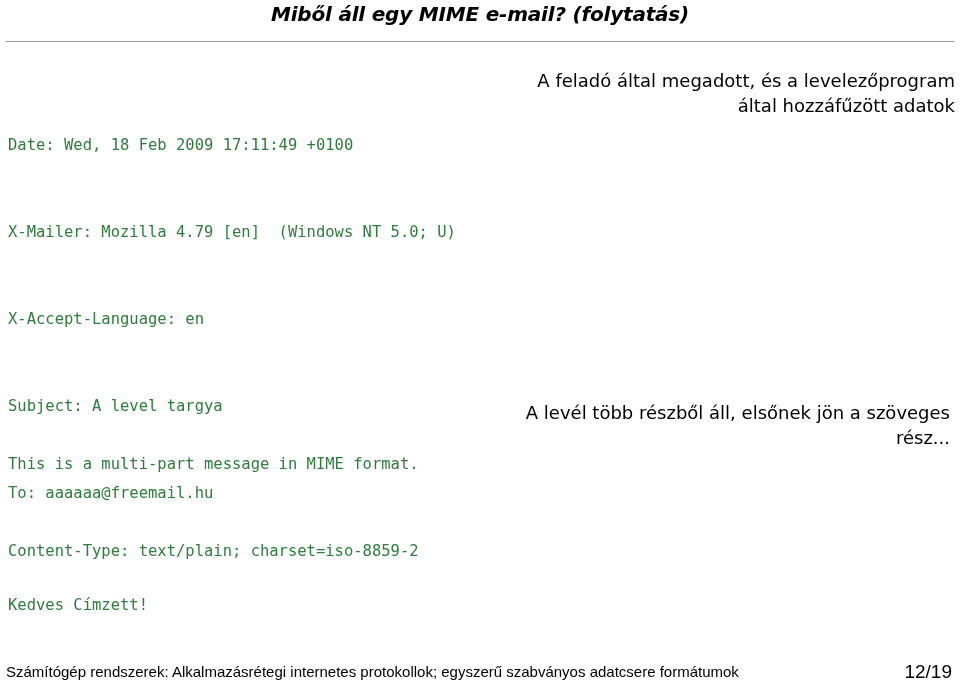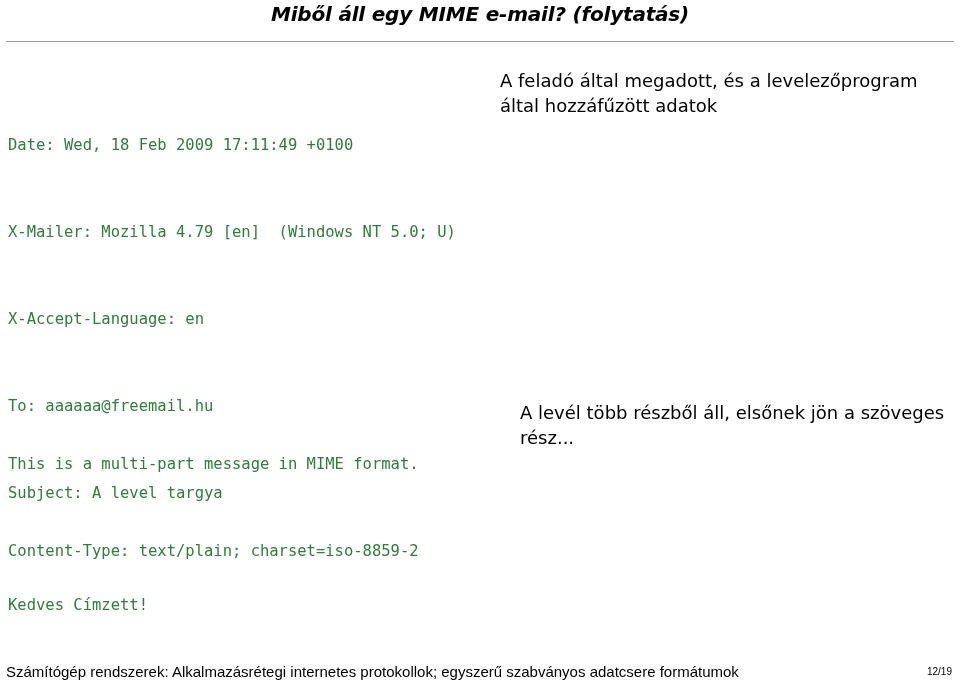--- a/index.html
+++ b/index.html
@@ -92,21 +92,21 @@
     height: 29px;
     white-space: pre;
   }
   .mail-text .line.blank {
     color: transparent;
   }
 
   
   .annotation {
     position: absolute;
-    text-align: left;
+    text-align: right;
     font-family: "DejaVu Sans", sans-serif;
     font-size: 18px;
     line-height: 25px;
     color: #000000;
   }
   .annotation-top {
     left: 500px;
     top: 68px;
     width: 455px;
   }
@@ -132,39 +132,39 @@
     font-size: 15px;
     line-height: 18px;
     color: #000000;
     white-space: nowrap;
   }
   .footer-page {
     position: absolute;
     right: 8px;
     top: 0;
     font-family: "Liberation Sans", sans-serif;
-    font-size: 10px;
+    font-size: 19px;
     line-height: 18px;
     color: #000000;
     white-space: nowrap;
   }
 </style>
 </head>
 <body>
 
 <div class="slide-title">Miből áll egy MIME e-mail? (folytatás)</div>
 
 <div class="title-rule"></div>
 
 <div class="mail-source">
   <span class="line">Date: Wed, 18 Feb 2009 17:11:49 +0100</span>
   <span class="line">X-Mailer: Mozilla 4.79 [en]  (Windows NT 5.0; U)</span>
   <span class="line">X-Accept-Language: en</span>
+  <span class="line">Subject: A level targya</span>
   <span class="line">To: aaaaaa@freemail.hu</span>
-  <span class="line">Subject: A level targya</span>
   
   
   
 </div>
 
 <div class="mail-body">
   <span class="line">This is a multi-part message in MIME format.</span>
   <span class="line">Content-Type: text/plain; charset=iso-8859-2</span>
   
 </div>

